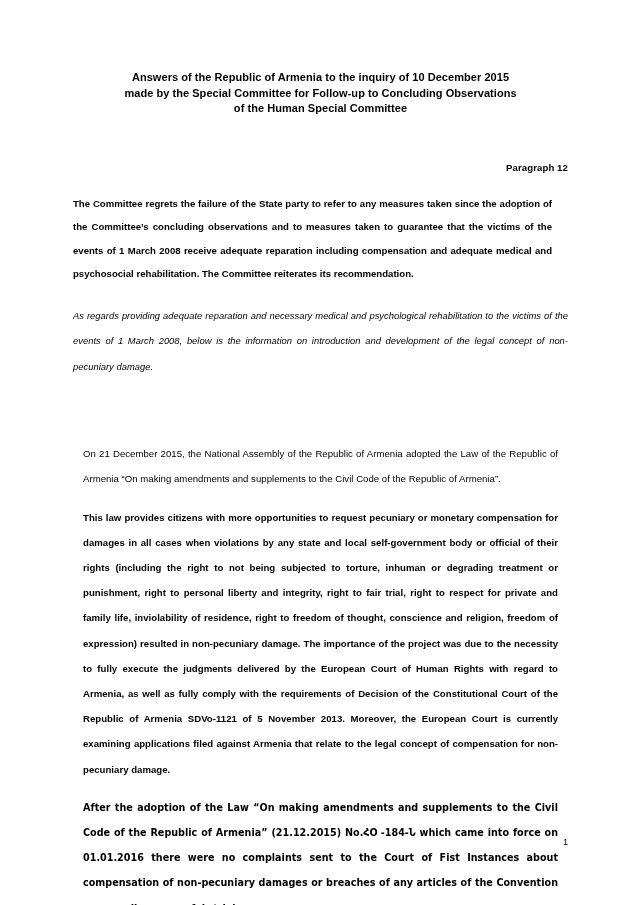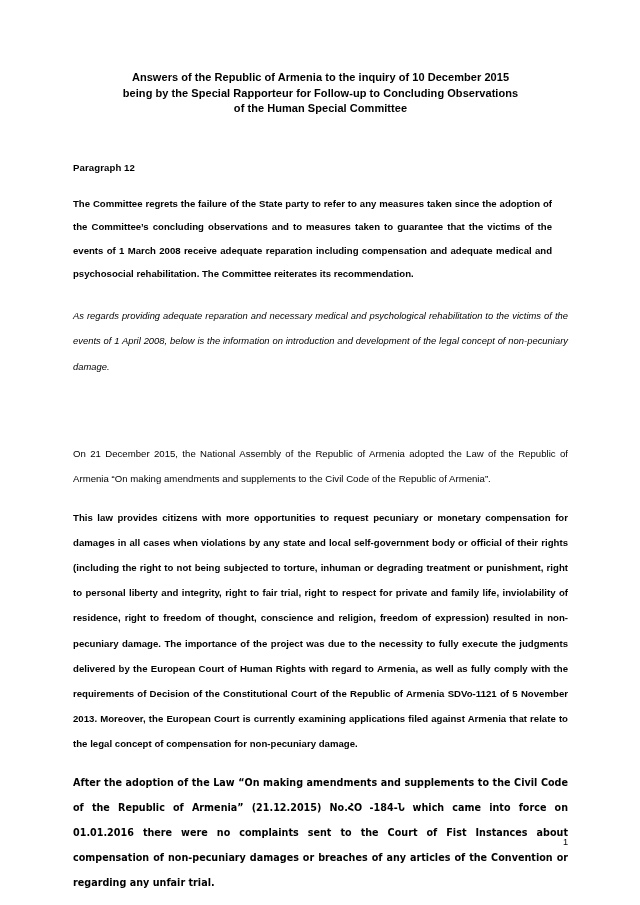--- a/index.html
+++ b/index.html
@@ -34,20 +34,21 @@
   }
   .title-line {
     display: block;
   }
   .section-heading {
     font-weight: bold;
     font-size: 9.6px;
     line-height: 14px;
     margin: 44px 0 0 0;
     letter-spacing: 0.1px;
+    text-align: right;
   }
   .bold-para {
     font-weight: bold;
     font-size: 9.6px;
     line-height: 23.6px;
     text-align: justify;
     margin: 17px 16px 0 0;
     letter-spacing: 0.0px;
   }
   .italic-para {
@@ -55,21 +56,21 @@
     font-size: 9.4px;
     line-height: 25.4px;
     text-align: justify;
     margin: 17px 0 0 0;
     letter-spacing: 0.02px;
   }
   .body-para {
     font-size: 9.6px;
     line-height: 25.2px;
     text-align: justify;
-    margin: 0;
+    margin: 10px;
     letter-spacing: 0.02px;
   }
   .body-para.first-body {
     margin-top: 62px;
   }
   .body-para + .body-para {
     margin-top: 13px;
     font-weight: bold;
   }
   .page-number {
@@ -85,29 +86,29 @@
     font-family: "DejaVu Sans", sans-serif;
   }
 </style>
 </head>
 <body>
 
 <div class="page">
 
   <div class="doc-title">
     <span class="title-line">Answers of the Republic of Armenia to the inquiry of 10 December 2015</span>
-    <span class="title-line">being by the Special Rapporteur for Follow-up to Concluding Observations</span>
+    <span class="title-line">made by the Special Committee for Follow-up to Concluding Observations</span>
     <span class="title-line">of the Human Special Committee</span>
   </div>
 
   <h2 class="section-heading">Paragraph 12</h2>
 
   <p class="bold-para">The Committee regrets the failure of the State party to refer to any measures taken since the adoption of the Committee’s concluding observations and to measures taken to guarantee that the victims of the events of 1 March 2008 receive adequate reparation including compensation and adequate medical and psychosocial rehabilitation. The Committee reiterates its recommendation.</p>
 
-  <p class="italic-para">As regards providing adequate reparation and necessary medical and psychological rehabilitation to the victims of the events of 1 April 2008, below is the information on introduction and development of the legal concept of non-pecuniary damage.</p>
+  <p class="italic-para">As regards providing adequate reparation and necessary medical and psychological rehabilitation to the victims of the events of 1 March 2008, below is the information on introduction and development of the legal concept of non-pecuniary damage.</p>
 
   <p class="body-para first-body">On 21 December 2015, the National Assembly of the Republic of Armenia adopted the Law of the Republic of Armenia “On making amendments and supplements to the Civil Code of the Republic of Armenia”.</p>
 
   <p class="body-para">This law provides citizens with more opportunities to request pecuniary or monetary compensation for damages in all cases when violations by any state and local self-government body or official of their rights (including the right to not being subjected to torture, inhuman or degrading treatment or punishment, right to personal liberty and integrity, right to fair trial, right to respect for private and family life, inviolability of residence, right to freedom of thought, conscience and religion, freedom of expression) resulted in non-pecuniary damage. The importance of the project was due to the necessity to fully execute the judgments delivered by the European Court of Human Rights with regard to Armenia, as well as fully comply with the requirements of Decision of the Constitutional Court of the Republic of Armenia SDVo-1121 of 5 November 2013. Moreover, the European Court is currently examining applications filed against Armenia that relate to the legal concept of compensation for non-pecuniary damage.</p>
 
   <p class="body-para arm">After the adoption of the Law “On making amendments and supplements to the Civil Code of the Republic of Armenia” (21.12.2015) No.ՀՕ -184-Ն which came into force on 01.01.2016 there were no complaints sent to the Court of Fist Instances about compensation of non-pecuniary damages or breaches of any articles of the Convention or regarding any unfair trial.</p>
 
   <div class="page-number">1</div>
 
 </div>

